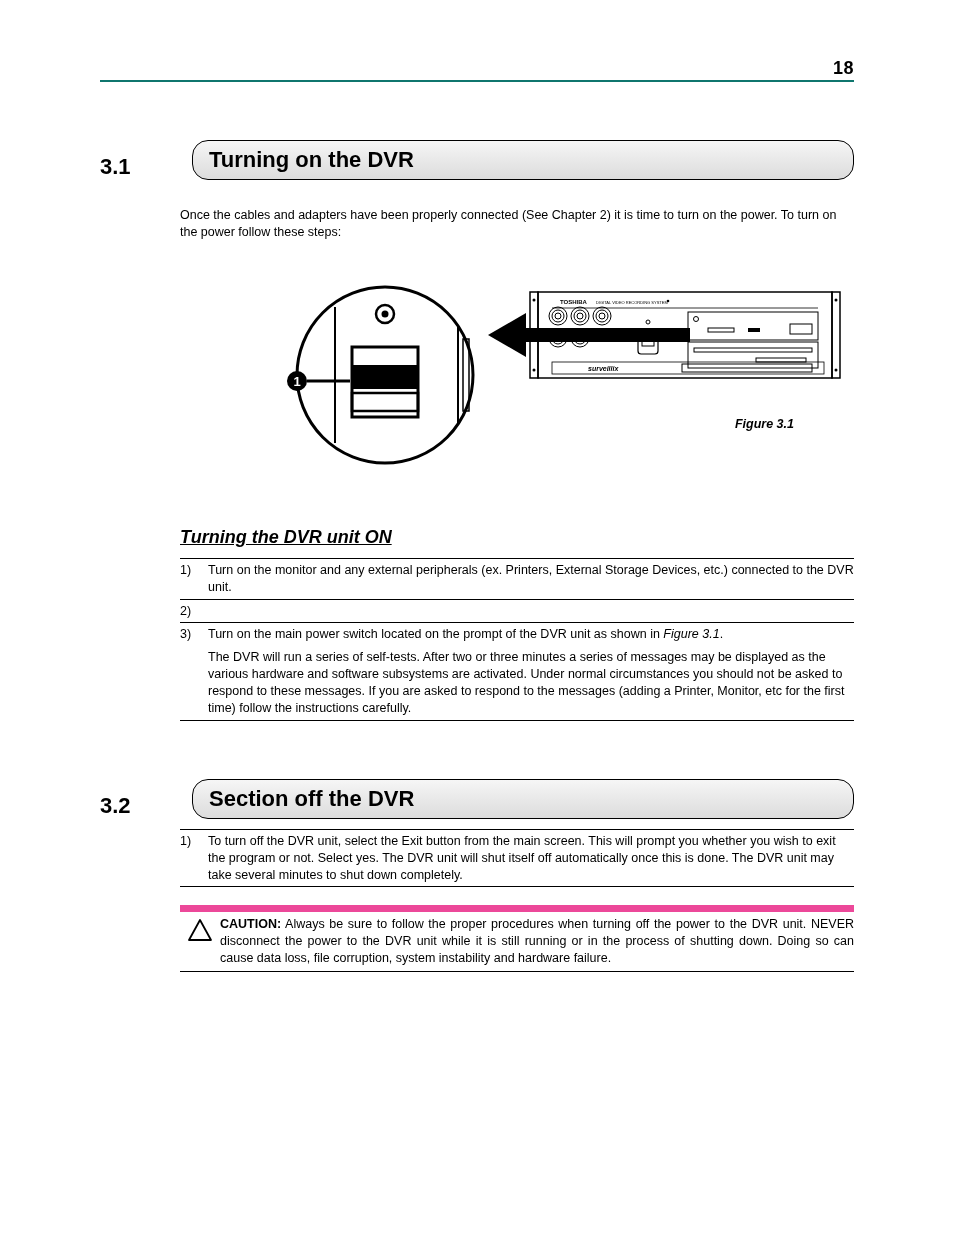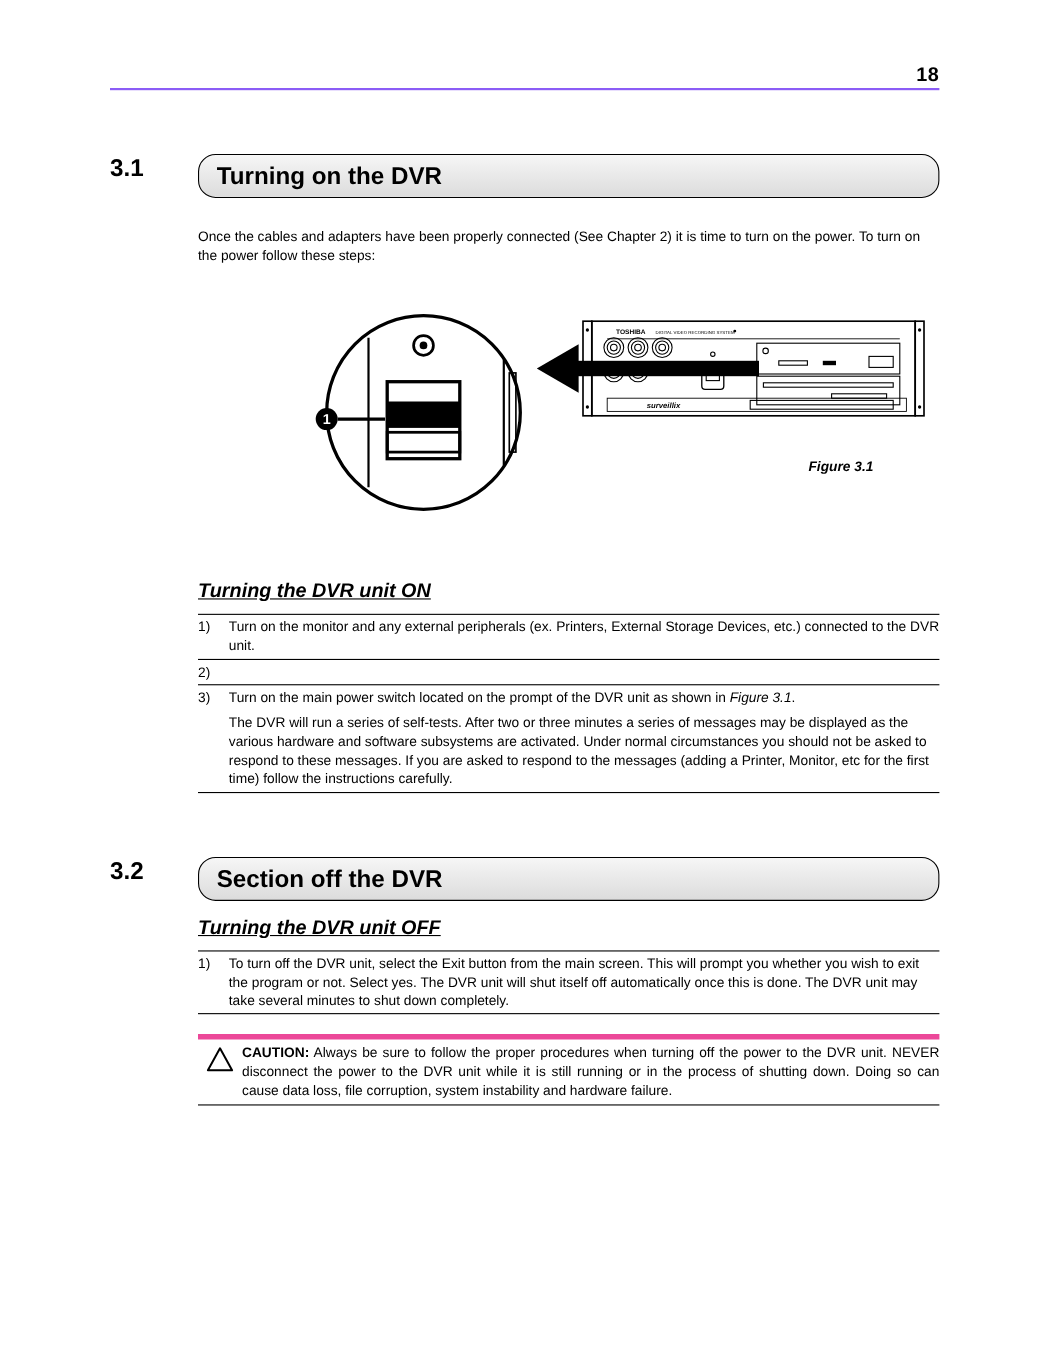--- a/index.html
+++ b/index.html
@@ -6,38 +6,38 @@
   html, body { background: #fff; }
   body {
     width: 954px;
     height: 1235px;
     font-family: Arial, Helvetica, sans-serif;
     color: #000;
     position: relative;
     padding: 60px 100px 0 100px;
   }
   .page-number-bar {
-    border-bottom: 2px solid #8b5cf6;
+    border-bottom: 2px solid #0f766e;
     width: 100%;
     position: relative;
     height: 22px;
   }
   .page-number {
     position: absolute;
     right: 0;
     top: -2px;
     font-size: 18px;
     font-weight: bold;
     letter-spacing: 0.5px;
   }
   .section-block { margin-top: 58px; }
   .section-heading-row {
     display: flex;
-    align-items: flex-start;
-    gap: 0;
+    align-items: flex-end;
+    gap: 12px;
   }
   .section-num {
     font-size: 22px;
     font-weight: bold;
     width: 80px;
     flex: none;
   }
   .section-title-pill {
     flex: 1;
     border: 1.5px solid #000;
@@ -89,21 +89,21 @@
     padding: 3px 0;
     line-height: 1.35;
   }
   .step-num { width: 28px; flex: none; }
   .step-text { flex: 1; }
   .step-text p { margin-bottom: 6px; }
   .step-text p:last-child { margin-bottom: 0; }
   .step-text .gap { margin-top: 12px; }
   .caution-box {
     margin-top: 18px;
-    border-top: 5px solid #ec4899;
+    border-top: 7px solid #ec4899;
     border-bottom: 1px solid #000;
     display: flex;
     padding: 4px 0;
     font-size: 12.5px;
     line-height: 1.35;
   }
   .caution-icon {
     width: 40px; flex: none;
     display: flex; align-items: flex-start; justify-content: center;
     padding-top: 2px;
@@ -244,21 +244,20 @@
   </div>
 </div>
 
 <div class="section-block">
   <div class="section-heading-row">
     <div class="section-num">3.2</div>
     <div class="section-title-pill">Section off the DVR</div>
   </div>
 
   <div class="indent-block">
-    <h3 class="subheading tight">Turning the DVR unit OFF</h3>
 
     <div class="steps-table">
       <div class="step-row">
         <div class="step-num">1)</div>
         <div class="step-text">To turn off the DVR unit, select the Exit button from the main screen. This will prompt you whether you wish to exit the program or not. Select yes. The DVR unit will shut itself off automatically once this is done. The DVR unit may take several minutes to shut down completely.</div>
       </div>
     </div>
 
     <div class="caution-box">
       <div class="caution-icon">

